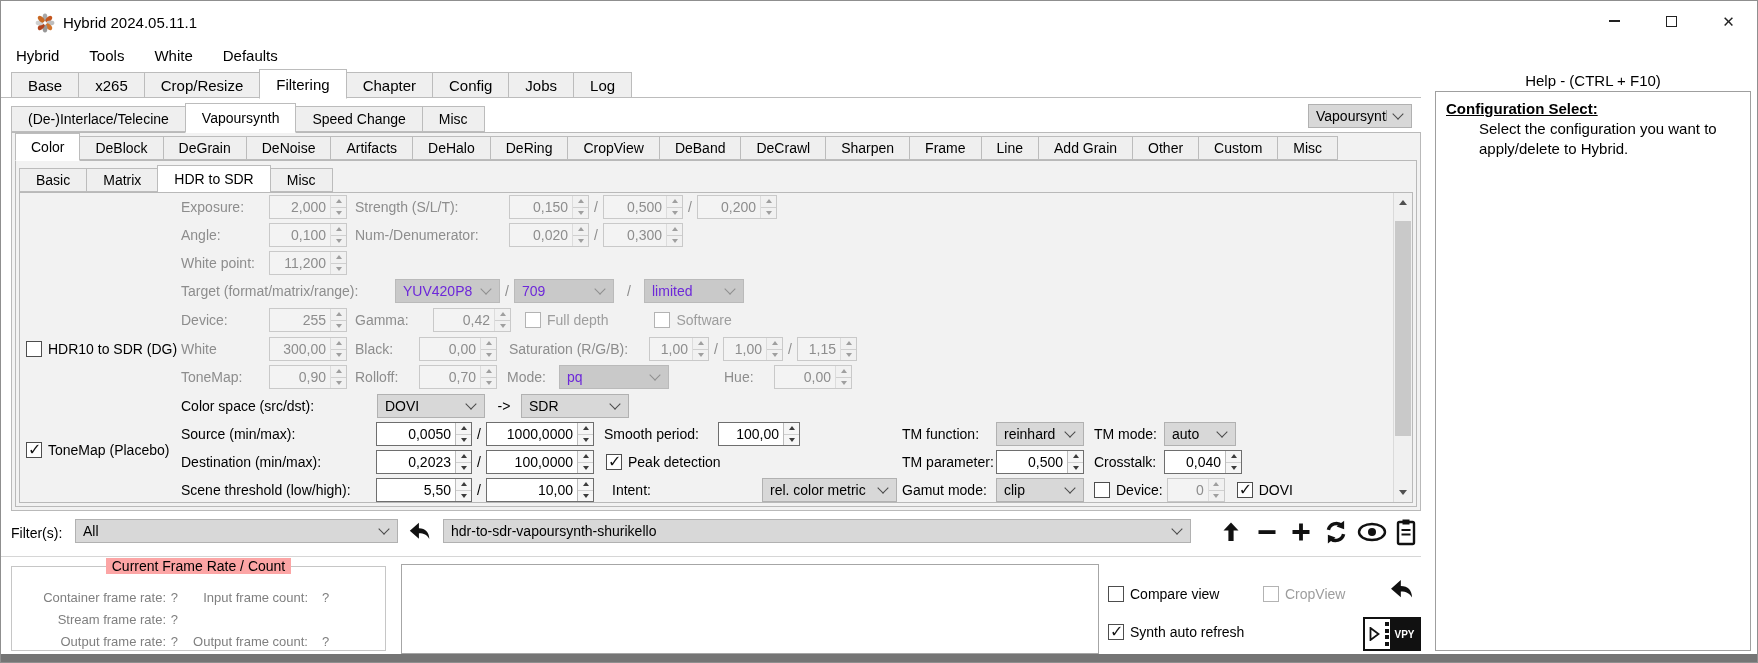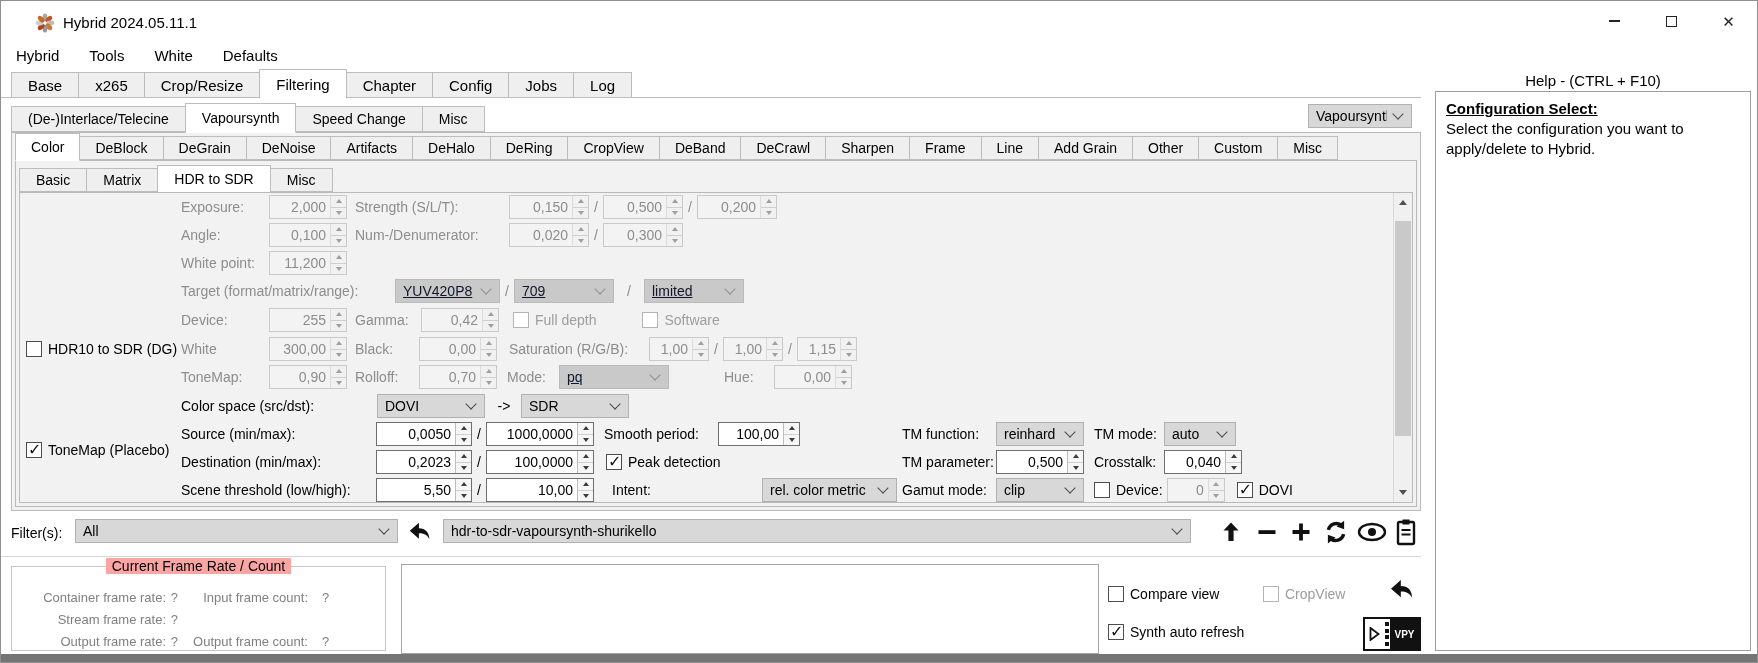--- a/index.html
+++ b/index.html
@@ -66,21 +66,21 @@
   .spin.dis .sb i { background:#f1f1f1; }
   .spin.dis .sb i.u::after { border-bottom-color:#9f9f9f; }
   .spin.dis .sb i.d::after { border-top-color:#9f9f9f; }
 
   .combo { display:inline-flex; align-items:center; height:24px; background:#d8d8d8;
            border:1px solid #b1b1b1; padding:0 7px; flex:none; }
   .combo .cv { flex:1; overflow:hidden; }
   .combo::after { content:""; width:7px; height:7px; border-right:1.6px solid #4a4a4a;
                   border-bottom:1.6px solid #4a4a4a; transform:rotate(45deg);
                   margin:-4px 2px 0 7px; flex:none; }
-  .combo.dis { background:#c9c9c9; color:#0f172a; border-color:#bababa;text-decoration:underline; }
+  .combo.dis { background:#c9c9c9; color:#6d28d9; border-color:#bababa; }
   .combo.dis::after { border-color:#8f8f8f; }
 
   .cb { display:inline-flex; align-items:center; flex:none; }
   .cb .box { width:16px; height:16px; border:1px solid #4d4d4d; background:#fff;
              position:relative; flex:none; display:inline-block; }
   .cb .box.checked::after { content:"\2713"; position:absolute; left:1px; top:-3px;
              font-size:16px; font-weight:bold; color:#101010; }
   .cb .cl { margin-left:6px; }
   .cb.disabled .box { border-color:#b3b3b3; }
   .cb.disabled .cl { color:#9d9d9d; }
@@ -104,21 +104,21 @@
   #frame-title { left:10px; top:557px; width:375px; text-align:center; }
   #frame-title span { background:#fca5a5; padding:0 6px; font-size:14px; }
   .frame-row { position:absolute; left:6px; right:4px; display:flex; font-size:13px; color:#7f7f7f; white-space:nowrap;text-align:right; }
   #preview-box { left:400px; top:563px; width:698px; height:90px; background:#fff; border:1px solid #a6a6a6; }
   #bottom-strip { left:0; top:653px; width:1758px; height:10px; background:#757575; }
 
   
   #help-title { left:1434px; top:71px; width:316px; text-align:center; font-size:15px; }
   #help-box { left:1434px; top:90px; width:316px; height:560px; background:#fff; border:1px solid #9f9f9f; padding:8px 10px; }
   #help-heading { font-size:15px; font-weight:bold; text-decoration:underline; margin-bottom:2px; }
-  #help-body { font-size:15px; line-height:1.35; }
+  #help-body { font-size:15px; line-height:1.35;margin-left:33px; }
   svg { display:block; }
 </style>
 </head>
 <body>
 
 <div class="abs" id="titlebar">
   <svg class="abs" style="left:34px; top:12px;" width="20" height="20" viewBox="0 0 20 20">
     <g>
       <ellipse cx="10" cy="4.6" rx="2.4" ry="4" fill="#a8a8a8"></ellipse>
       <ellipse cx="10" cy="4.6" rx="2.4" ry="4" fill="#c3551f" transform="rotate(45 10 10)"></ellipse>
@@ -293,21 +293,21 @@
   <div class="frow" style="top:115px">
     <span class="lb g" style="width:86px">Device:</span>
     <span class="spin dis" style="width:78px; margin-left:2px">
         <span class="sv">255</span>
         <span class="sb">
           <i class="u"></i>
           <i class="d"></i>
         </span>
       </span>
     <span class="lb g" style="width:62px; margin-left:8px">Gamma:</span>
-    <span class="spin dis" style="width:78px; margin-left:4px">
+    <span class="spin dis" style="width:78px; margin-left:16px">
         <span class="sv">0,42</span>
         <span class="sb">
           <i class="u"></i>
           <i class="d"></i>
         </span>
       </span>
     <span class="cb disabled" style="margin-left:14px">
         <i class="box"></i>
         <span class="cl">Full depth</span>
       </span>

